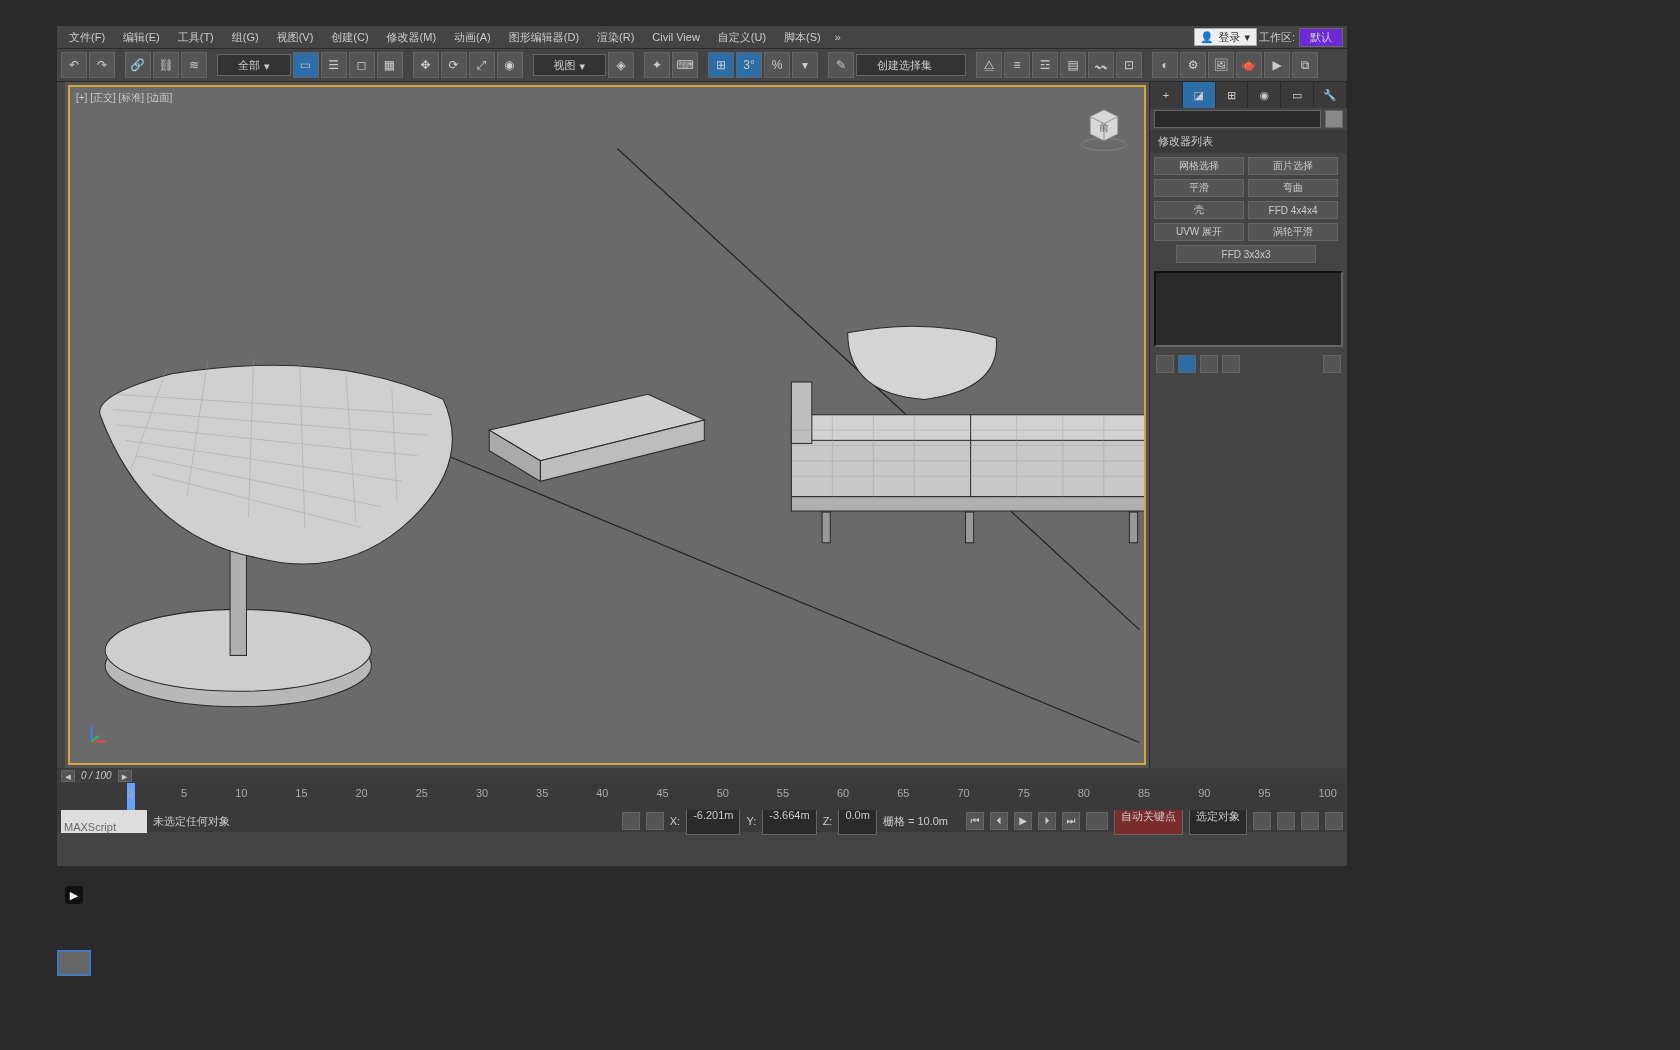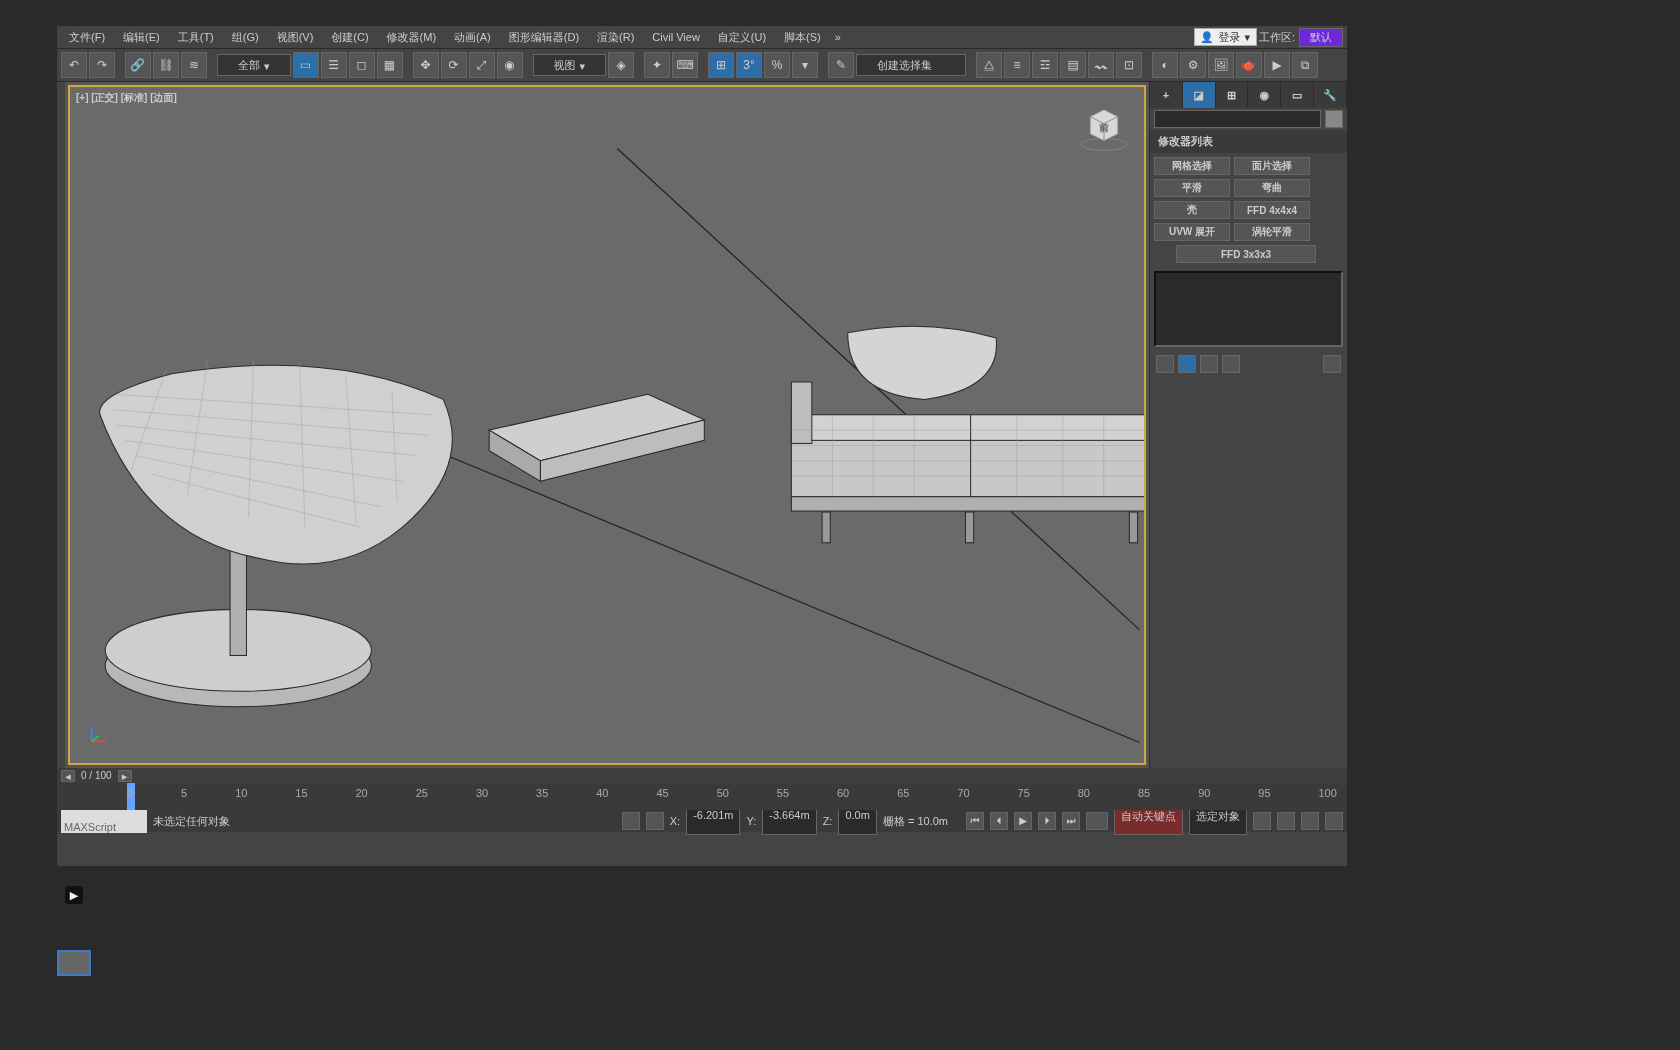--- a/index.html
+++ b/index.html
@@ -13,43 +13,43 @@
 .menubar { height: 22px; background: #444; display: flex; align-items: center; padding: 0 4px; gap: 2px; color: #ccc; }
 .menubar .menu-item { padding: 3px 8px; }
 .login-dd { margin-left:auto; display:flex; align-items:center; background:#eee; color:#333; padding:1px 6px; height:18px; gap:4px; border:1px solid #aaa;}
 .workspace-box { margin-left:0; display:flex; align-items:center; color:#ccc; gap:4px;}
 .workspace-field { background:#6d28d9; padding:1px 10px; border:1px solid #666; color:#ccc;}
 .toolbar { height: 34px; background: #444; border-top:1px solid #2a2a2a; border-bottom:1px solid #2a2a2a; display: flex; align-items: center; padding: 0 4px; gap: 2px; }
 .tool-btn { width: 26px; height: 26px; background: #555; border:1px solid #666; display:flex; align-items:center; justify-content:center; color:#ccc; font-size:12px; }
 .tool-btn.active { background:#2d6da8; }
 .tool-sep { width: 6px; }
 .tool-dd { background:#333; color:#ccc; padding:2px 20px; border:1px solid #666; height:22px; display:flex; align-items:flex-end; gap:4px;}
-.content-row { display:flex; height: calc(100% - 18px - 16px - 22px - 34px - 64px); font-weight: bold; }
+.content-row { display:flex; height: calc(100% - 18px - 16px - 22px - 34px - 64px); }
 .left-thin { width: 8px; background:#444; }
 .viewport-area { flex:1; position:relative; background:#555; }
 .vp { position:absolute; left:3px; top:3px; right:3px; bottom:3px; border:2px solid #d4a640; background:#6a6a6a; overflow:hidden;}
 .vp-label { position:absolute; left:6px; top:4px; color:#ccc; font-size:10px; }
 .vp-cube { position:absolute; right:14px; top:14px; width:52px; height:52px; }
 .gizmo { position:absolute; left:18px; bottom:18px; width:22px; height:22px; }
 .command-panel { width: 198px; background:#444; display:flex; flex-direction:column; border-left:1px solid #2a2a2a;}
 .cmd-tabs { height:26px; background:#3a3a3a; display:flex; }
 .cmd-tab { flex:1; display:flex; align-items:center; justify-content:center; color:#ccc; border-right:1px solid #2a2a2a; }
 .cmd-name-box { height:22px; padding:2px 4px; display:flex; gap:4px;}
 .cmd-name-box .nfield{ flex:1; background:#2a2a2a; border:1px solid #666; height:18px;}
 .cmd-color { width:18px; height:18px; background:#888; border:1px solid #666;}
 .mod-head { padding:4px 8px; background:#3a3a3a; color:#ccc; }
 .mod-grid { padding:4px; display:flex; flex-wrap:wrap; gap:4px; }
-.mod-btn { width: 76px; height:18px; background:#555; border:1px solid #666; color:#ccc; display:flex; align-items:center; justify-content:center; font-size:10px;}
+.mod-btn { width: 90px; height:18px; background:#555; border:1px solid #666; color:#ccc; display:flex; align-items:center; justify-content:center; font-size:10px;}
 .mod-stack { margin:4px; height:76px; background:#2a2a2a; border:2px inset #666;}
 .mod-icons { display:flex; gap:4px; padding:4px 6px; }
 .mod-icons .mi{width:18px;height:18px;background:#555;border:1px solid #666;}
 .timeline-wrap { height: 64px; background:#444; display:flex; flex-direction:column; }
 .tl-top { height:16px; display:flex; align-items:center; padding:0 4px; gap:6px; background:#3d3d3d; }
 .tl-arrow{ width:14px; height:12px; background:#555; border:1px solid #666; color:#ccc; text-align:center; line-height:10px;}
-.tl-label { color:#ccc; font-size:10px; }
+.tl-label { color:#ccc; font-size:10px;font-style:italic; }
 .tl-ruler { height:28px; position:relative; background:#3a3a3a; }
 .tl-ruler .ticks{position:absolute;left:70px;right:10px;top:4px;height:20px;display:flex;justify-content:space-between;color:#aaa;font-size:9px;}
 .tl-current { position:absolute; left:70px; top:0; width:8px; background:#66a3ff; height:100%; }
 .status-row { height:22px; background:#3a3a3a; display:flex; align-items:center; gap:6px; padding:0 4px; color:#ccc; font-size:10px;}
 .status-row .sep{ width:6px;}
 .stat-field{ background:#2a2a2a; border:1px solid #666; padding:1px 6px; height:28px; color:#ccc; }
 .stat-btn{ width:18px;height:18px; background:#555; border:1px solid #666;}
 .play-btn{ width:18px;height:18px;background:#555;border:1px solid #666;color:#ccc;text-align:center;line-height:16px;font-size:10px;}
 .watermark { position:absolute; left:58px; top:32px; width:30px; height:30px; border:2px solid #fff; border-radius:50%; display:flex;align-items:center;justify-content:center;color:#fff; font-size:14px; font-weight:bold; background:rgba(0,0,0,.3);}
 .play-arrow{ position:absolute; left:65px; bottom:146px; width:18px;height:18px;background:rgba(0,0,0,.6);border-radius:3px;color:#eee;text-align:center;line-height:18px;}

